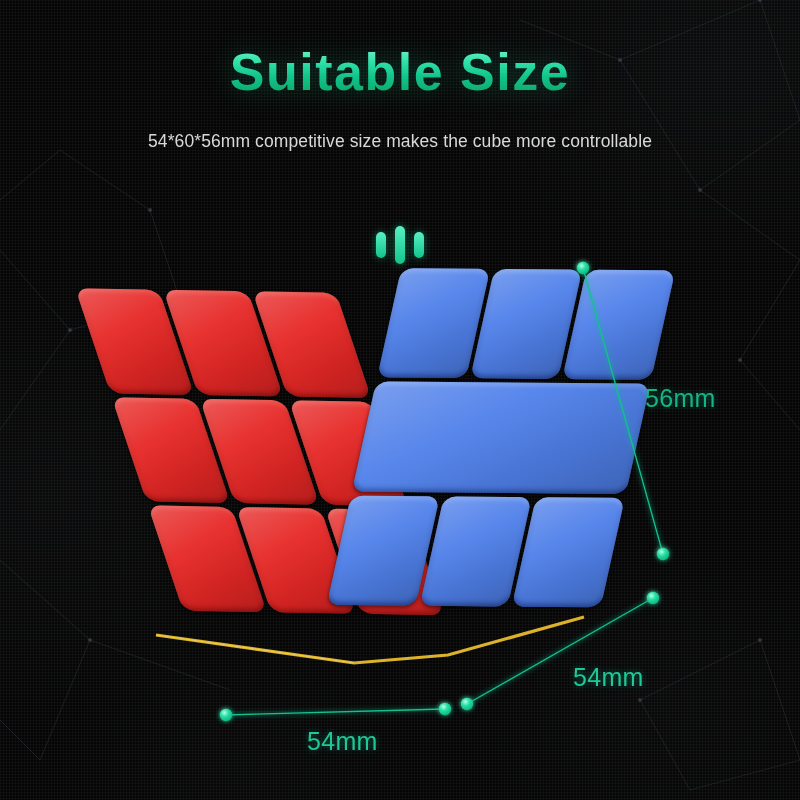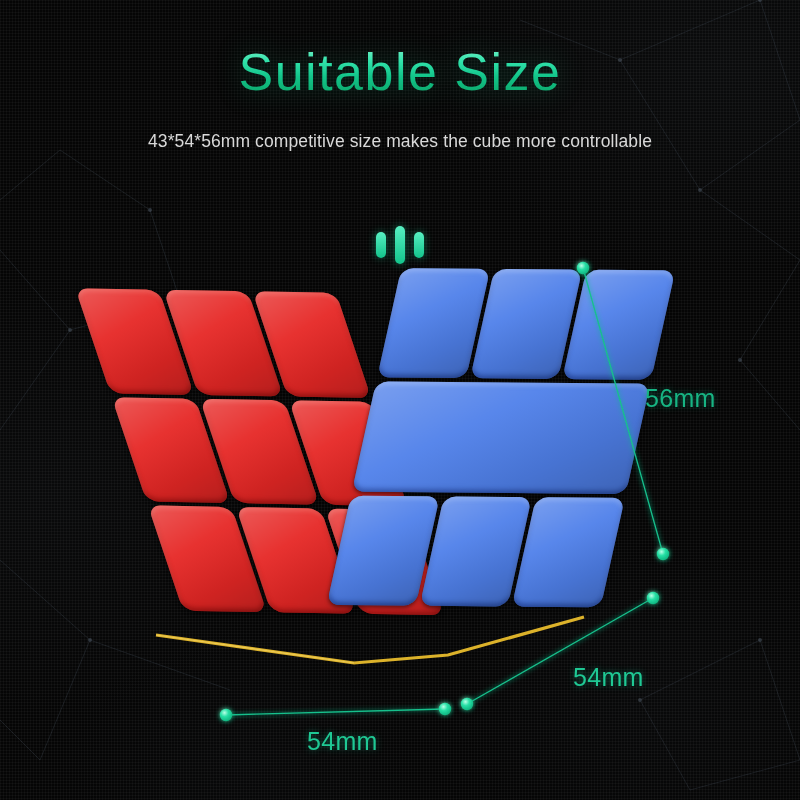--- a/index.html
+++ b/index.html
@@ -30,21 +30,21 @@
     pointer-events:none;
     z-index:1;
   }
   
   .netlines{position:absolute;inset:0;z-index:0;pointer-events:none;}
 
   
   .title{
     position:absolute;left:0;right:0;top:42px;
     text-align:center;
-    font-size:52px;font-weight:normal;
+    font-size:52px;font-weight:bold;
     letter-spacing:1.5px;
     background:linear-gradient(180deg,#8df3cf 0%,#31e3ab 32%,#12c489 58%,#0b9b5e 100%);
     -webkit-background-clip:text;background-clip:text;
     color:transparent;-webkit-text-fill-color:transparent;
     z-index:5;
     filter:drop-shadow(0 0 14px rgba(20,200,140,.30));
   }
   .subtitle{
     position:absolute;left:0;right:0;top:131px;
     text-align:center;
@@ -155,21 +155,21 @@
       <circle cx="760" cy="640" r="2"></circle>
         <circle cx="640" cy="700" r="2"></circle>
       <circle cx="150" cy="210" r="2"></circle>
         <circle cx="740" cy="360" r="2"></circle>
     </g>
   </svg>
 
   <div class="texture"></div>
 
   <div class="title">Suitable Size</div>
-  <div class="subtitle">43*54*56mm competitive size makes the cube more controllable</div>
+  <div class="subtitle">54*60*56mm competitive size makes the cube more controllable</div>
 
   <div class="pills">
     <span class="pill s"></span>
     <span class="pill l"></span>
     <span class="pill s"></span>
   </div>
 
   <div class="cube-wrap">
 
     <div class="face face-left">

